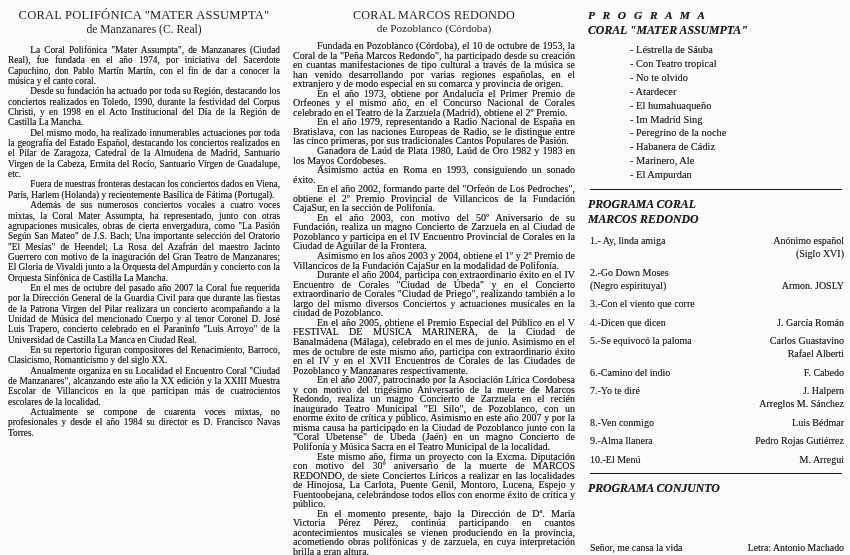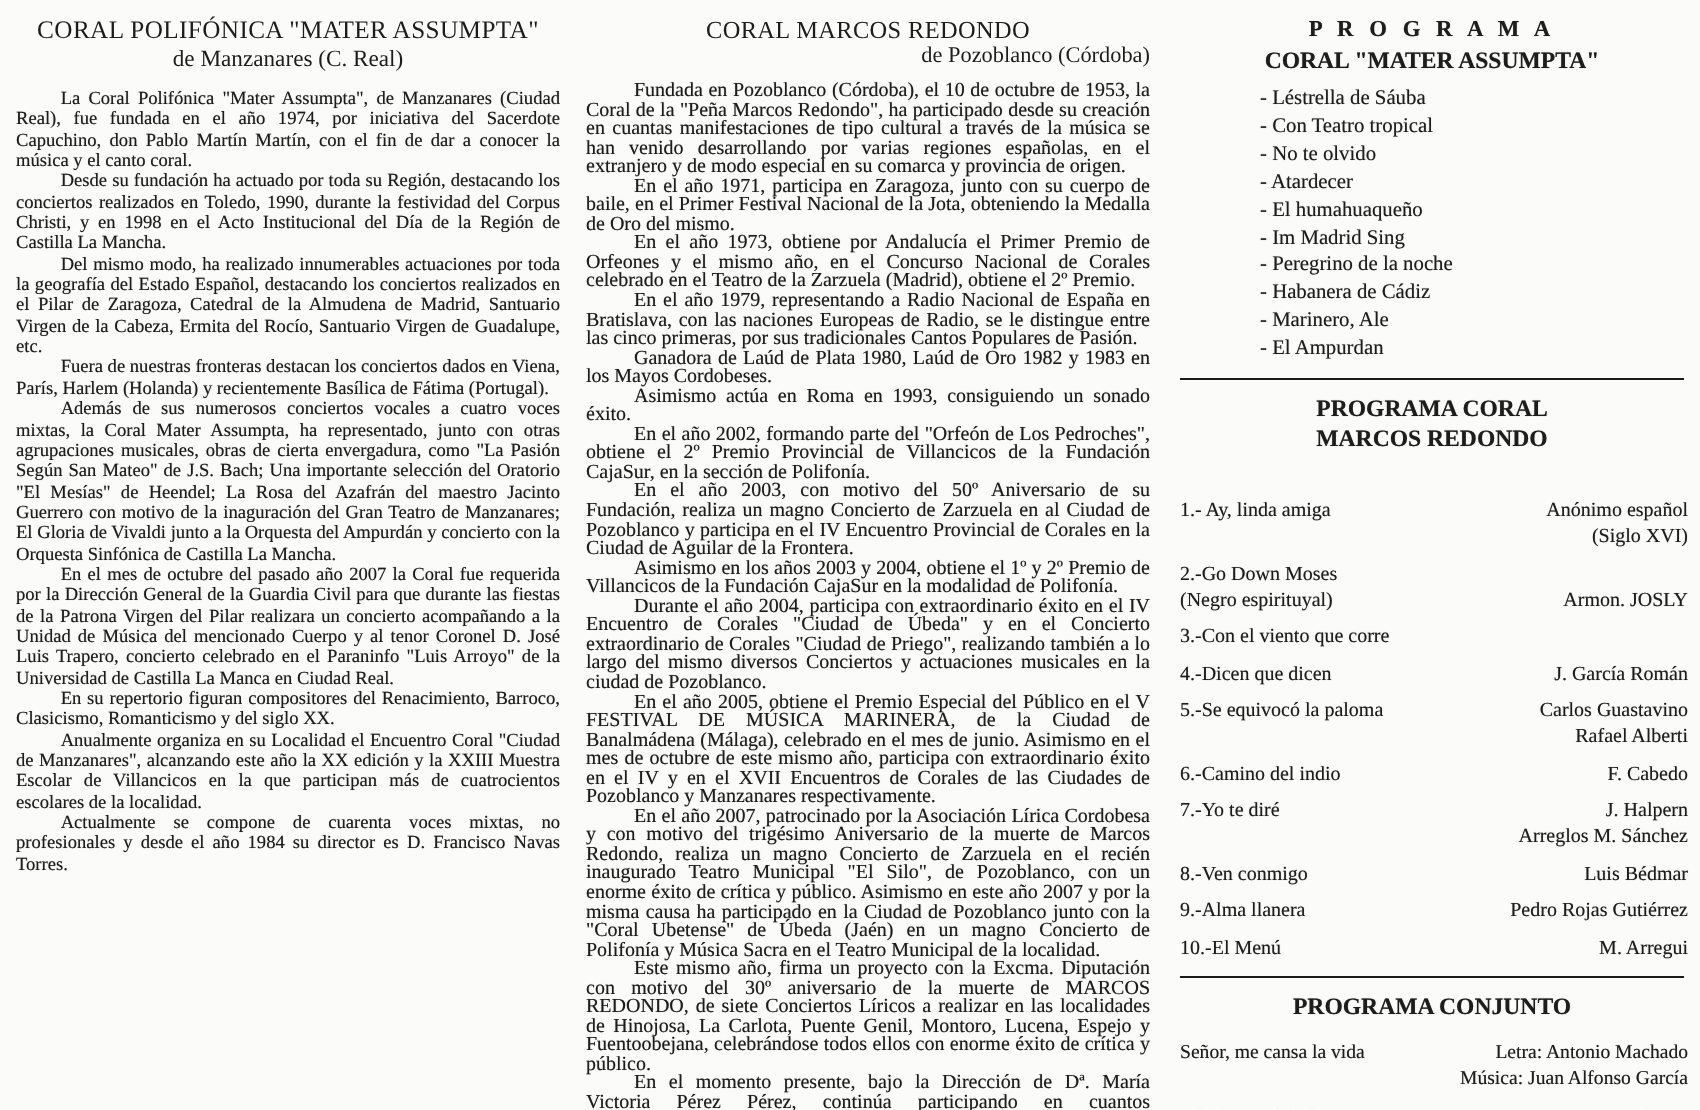--- a/index.html
+++ b/index.html
@@ -31,32 +31,32 @@
     letter-spacing:.2px;
   }
   .col-left .doc-title{font-size:12.6px;line-height:15px;}
   .col-mid  .doc-title{font-size:12.2px;line-height:14px;}
   .doc-subtitle{
     text-align:center;
     font-weight:normal;
     margin:0 0 8px 0;
   }
   .col-left .doc-subtitle{font-size:11.6px;line-height:14px;}
-  .col-mid  .doc-subtitle{font-size:11.2px;line-height:13px;margin-bottom:6px;text-align:right;}
+  .col-mid  .doc-subtitle{font-size:11.2px;line-height:13px;margin-bottom:6px;}
   .body-text p{
     margin:0;
     text-align:justify;
     text-indent:2.4em;
     text-shadow:0 0 .4px rgba(20,20,20,.55);
   }
   .col-left .body-text p{font-size:9.3px;line-height:10.35px;}
   .col-mid  .body-text p{font-size:10px;line-height:9.55px;}
 
   
-  .prog-head{text-align:center;}
+  .prog-head{font-style:italic;}
   .prog-title{
     font-weight:bold;
     font-size:11.8px;
     line-height:14.5px;
     text-shadow:0 0 .4px rgba(20,20,20,.6);
   }
   .prog-title.spaced{letter-spacing:2.5px;font-size:11.4px;}
   .song-list{
     list-style:none;
     margin:6px 0 4px 0;
@@ -66,21 +66,21 @@
     font-size:10.4px;
     line-height:13.9px;
     text-shadow:0 0 .4px rgba(20,20,20,.5);
   }
   .song-list li::before{content:"- ";}
   hr.rule{
     border:none;
     border-top:1.6px solid #1a1a1a;
     margin:7px 2px 7px 2px;
   }
-  .prog-items{margin-top:23px;}
+  .prog-items{margin-top:8px;}
   .prog-item{
     display:flex;
     align-items:flex-start;
     margin:0 0 5.5px 2px;
   }
   .prog-item.valign-bottom{align-items:flex-end;}
   .it-title{
     flex:0 0 131px;
     width:131px;
     font-size:10px;
@@ -91,21 +91,21 @@
   .it-composer{
     flex:1;
     font-size:10px;
     line-height:13px;
     white-space:pre-line;
     text-shadow:0 0 .4px rgba(20,20,20,.5);
     text-align:right;
   }
   #program3-items{margin-top:11px;}
   #program3-items .it-title,
-  #program3-items .it-composer{font-size:9.8px;line-height:12.5px;}
+  #program3-items .it-composer{font-size:9.8px;line-height:12.5px;margin-top:36px;}
   #program3-items .prog-item{margin-bottom:8px;}
 </style>
 </head>
 <body>
 
 <div class="page">
 
   <section class="col col-left">
     <h1 class="doc-title">CORAL POLIFÓNICA "MATER ASSUMPTA"</h1>
     <h2 class="doc-subtitle">de Manzanares (C. Real)</h2>
@@ -120,21 +120,20 @@
         <p>Anualmente organiza en su Localidad el Encuentro Coral "Ciudad de Manzanares", alcanzando este año la XX edición y la XXIII Muestra Escolar de Villancicos en la que participan más de cuatrocientos escolares de la localidad.</p>
         <p>Actualmente se compone de cuarenta voces mixtas, no profesionales y desde el año 1984 su director es D. Francisco Navas Torres.</p>
       </div>
   </section>
 
   <section class="col col-mid">
     <h1 class="doc-title">CORAL MARCOS REDONDO</h1>
     <h2 class="doc-subtitle">de Pozoblanco (Córdoba)</h2>
     <div class="body-text" id="middle-paragraphs">
         <p>Fundada en Pozoblanco (Córdoba), el 10 de octubre de 1953, la Coral de la "Peña Marcos Redondo", ha participado desde su creación en cuantas manifestaciones de tipo cultural a través de la música se han venido desarrollando por varias regiones españolas, en el extranjero y de modo especial en su comarca y provincia de origen.</p>
-        <p>En el año 1971, participa en Zaragoza, junto con su cuerpo de baile, en el Primer Festival Nacional de la Jota, obteniendo la Medalla de Oro del mismo.</p>
         <p>En el año 1973, obtiene por Andalucía el Primer Premio de Orfeones y el mismo año, en el Concurso Nacional de Corales celebrado en el Teatro de la Zarzuela (Madrid), obtiene el 2º Premio.</p>
         <p>En el año 1979, representando a Radio Nacional de España en Bratislava, con las naciones Europeas de Radio, se le distingue entre las cinco primeras, por sus tradicionales Cantos Populares de Pasión.</p>
         <p>Ganadora de Laúd de Plata 1980, Laúd de Oro 1982 y 1983 en los Mayos Cordobeses.</p>
         <p>Asimismo actúa en Roma en 1993, consiguiendo un sonado éxito.</p>
         <p>En el año 2002, formando parte del "Orfeón de Los Pedroches", obtiene el 2º Premio Provincial de Villancicos de la Fundación CajaSur, en la sección de Polifonía.</p>
         <p>En el año 2003, con motivo del 50º Aniversario de su Fundación, realiza un magno Concierto de Zarzuela en al Ciudad de Pozoblanco y participa en el IV Encuentro Provincial de Corales en la Ciudad de Aguilar de la Frontera.</p>
         <p>Asimismo en los años 2003 y 2004, obtiene el 1º y 2º Premio de Villancicos de la Fundación CajaSur en la modalidad de Polifonía.</p>
         <p>Durante el año 2004, participa con extraordinario éxito en el IV Encuentro de Corales "Ciudad de Úbeda" y en el Concierto extraordinario de Corales "Ciudad de Priego", realizando también a lo largo del mismo diversos Conciertos y actuaciones musicales en la ciudad de Pozoblanco.</p>
         <p>En el año 2005, obtiene el Premio Especial del Público en el V FESTIVAL DE MÚSICA MARINERA, de la Ciudad de Banalmádena (Málaga), celebrado en el mes de junio. Asimismo en el mes de octubre de este mismo año, participa con extraordinario éxito en el IV y en el XVII Encuentros de Corales de las Ciudades de Pozoblanco y Manzanares respectivamente.</p>
         <p>En el año 2007, patrocinado por la Asociación Lírica Cordobesa y con motivo del trigésimo Aniversario de la muerte de Marcos Redondo, realiza un magno Concierto de Zarzuela en el recién inaugurado Teatro Municipal "El Silo", de Pozoblanco, con un enorme éxito de crítica y público. Asimismo en este año 2007 y por la misma causa ha participado en la Ciudad de Pozoblanco junto con la "Coral Ubetense" de Úbeda (Jaén) en un magno Concierto de Polifonía y Música Sacra en el Teatro Municipal de la localidad.</p>

